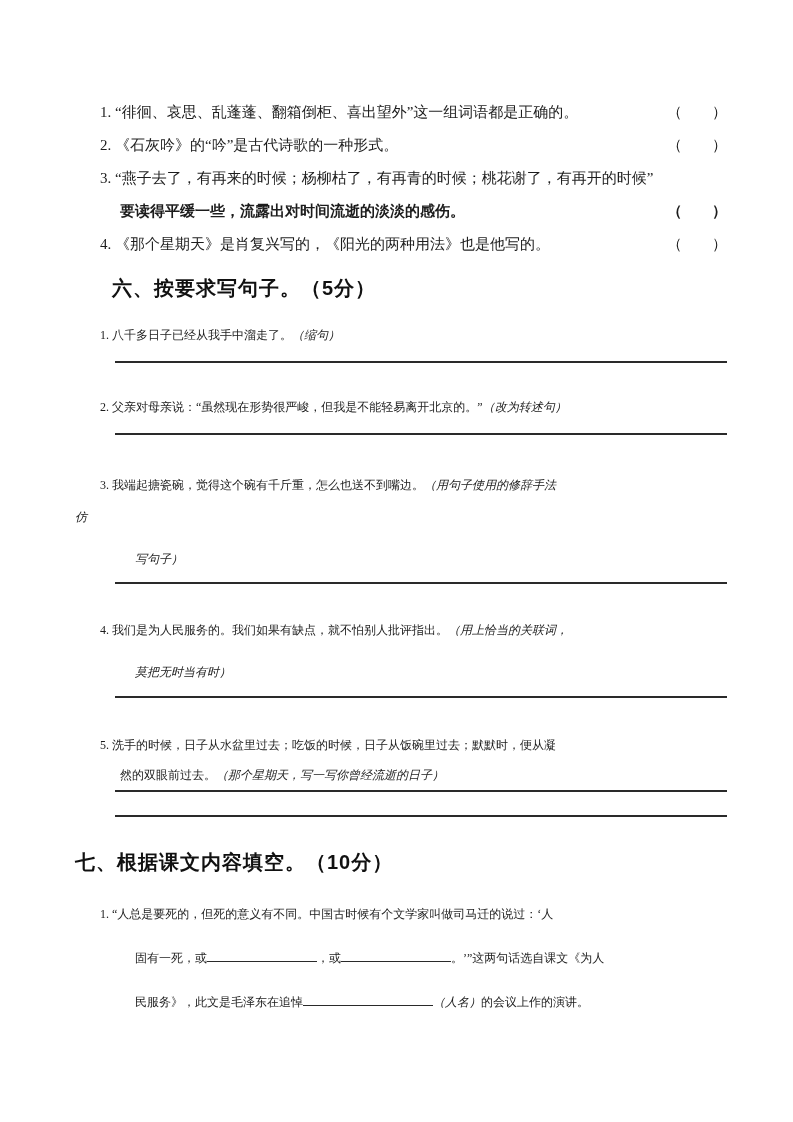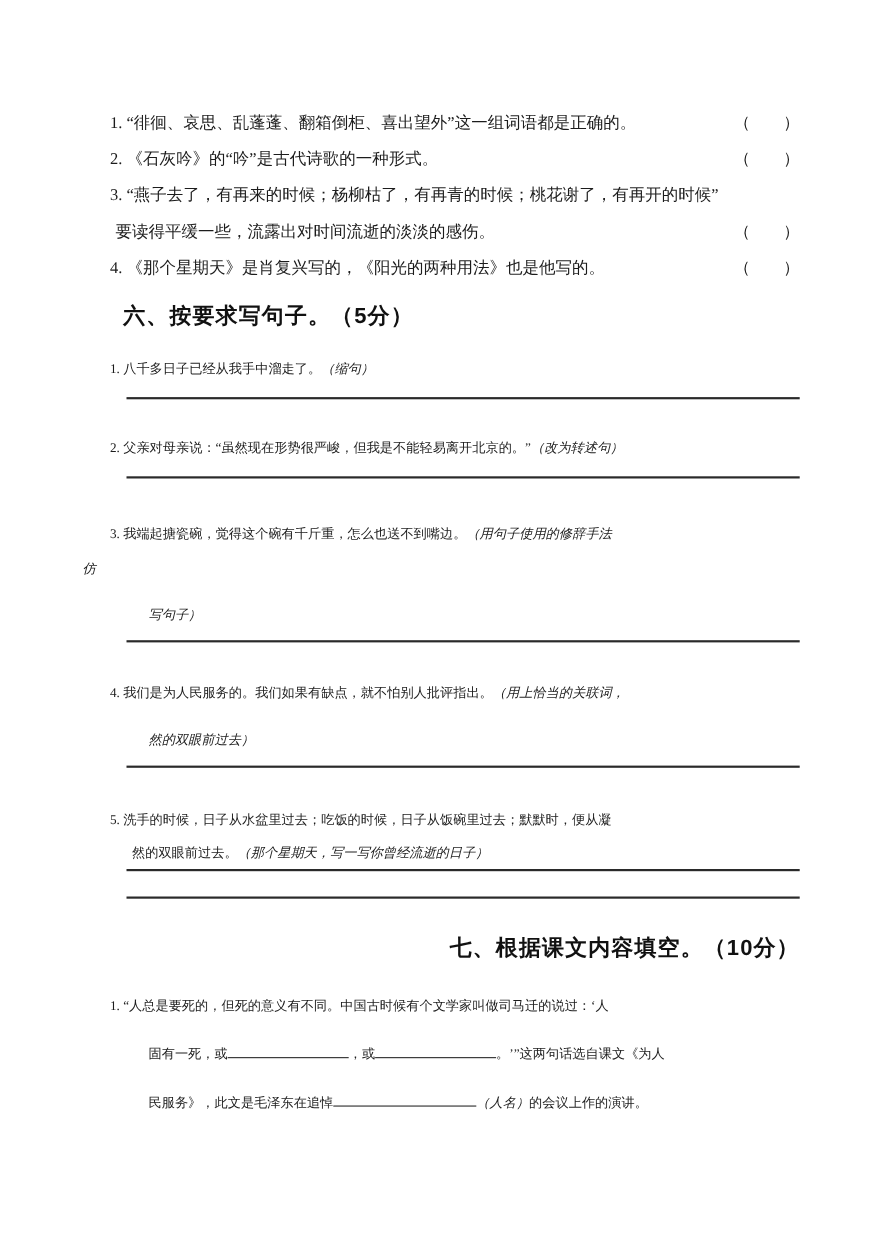--- a/index.html
+++ b/index.html
@@ -19,34 +19,34 @@
   .tf-line {
     display: flex;
     justify-content: space-between;
     align-items: flex-end;
     font-size: 15px;
     line-height: 33px;
     margin-left: 25px;
     white-space: nowrap;
   }
   .tf-line.block { display: block; }
-  .tf-line.cont { margin-left: 30px; }
+  .tf-line.cont { margin-left: 45px; font-weight: bold; }
   .bracket { flex-shrink: 0; margin-left: 12px; }
 
   
   .sec-heading {
     font-family: "Liberation Sans", "DejaVu Sans", sans-serif;
     font-size: 20px;
     font-weight: 700;
     line-height: 30px;
     letter-spacing: 1px;
     color: #111;
   }
   .h6 { margin-top: 12px; margin-left: 37px; }
-  .h7 { margin-top: 30px; text-align: right; }
+  .h7 { margin-top: 30px; }
 
   
   .q-line {
     font-size: 12px;
     line-height: 32px;
     margin-left: 25px;
     white-space: nowrap;
   }
   .q-line.lh34 { line-height: 34px; }
   .q-line.lh30 { line-height: 30px; }
@@ -142,21 +142,21 @@
         <span class="hint">写句子）</span>
       </div>
       <div class="answer-line mt7"></div>
     </div>
 
     <div>
       <div class="q-line mt30">
         <span>4. 我们是为人民服务的。我们如果有缺点，就不怕别人批评指出。</span><span class="hint">（用上恰当的关联词，</span>
       </div>
       <div class="q-line ind60">
-        <span class="hint">然的双眼前过去）</span>
+        <span class="hint">莫把无时当有时）</span>
       </div>
       <div class="answer-line mt8"></div>
     </div>
 
     <div>
       <div class="q-line lh30 mt32">
         <span>5. 洗手的时候，日子从水盆里过去；吃饭的时候，日子从饭碗里过去；默默时，便从凝</span>
       </div>
       <div class="q-line lh30 ind45">
         <span>然的双眼前过去。</span><span class="hint">（那个星期天，写一写你曾经流逝的日子）</span>

